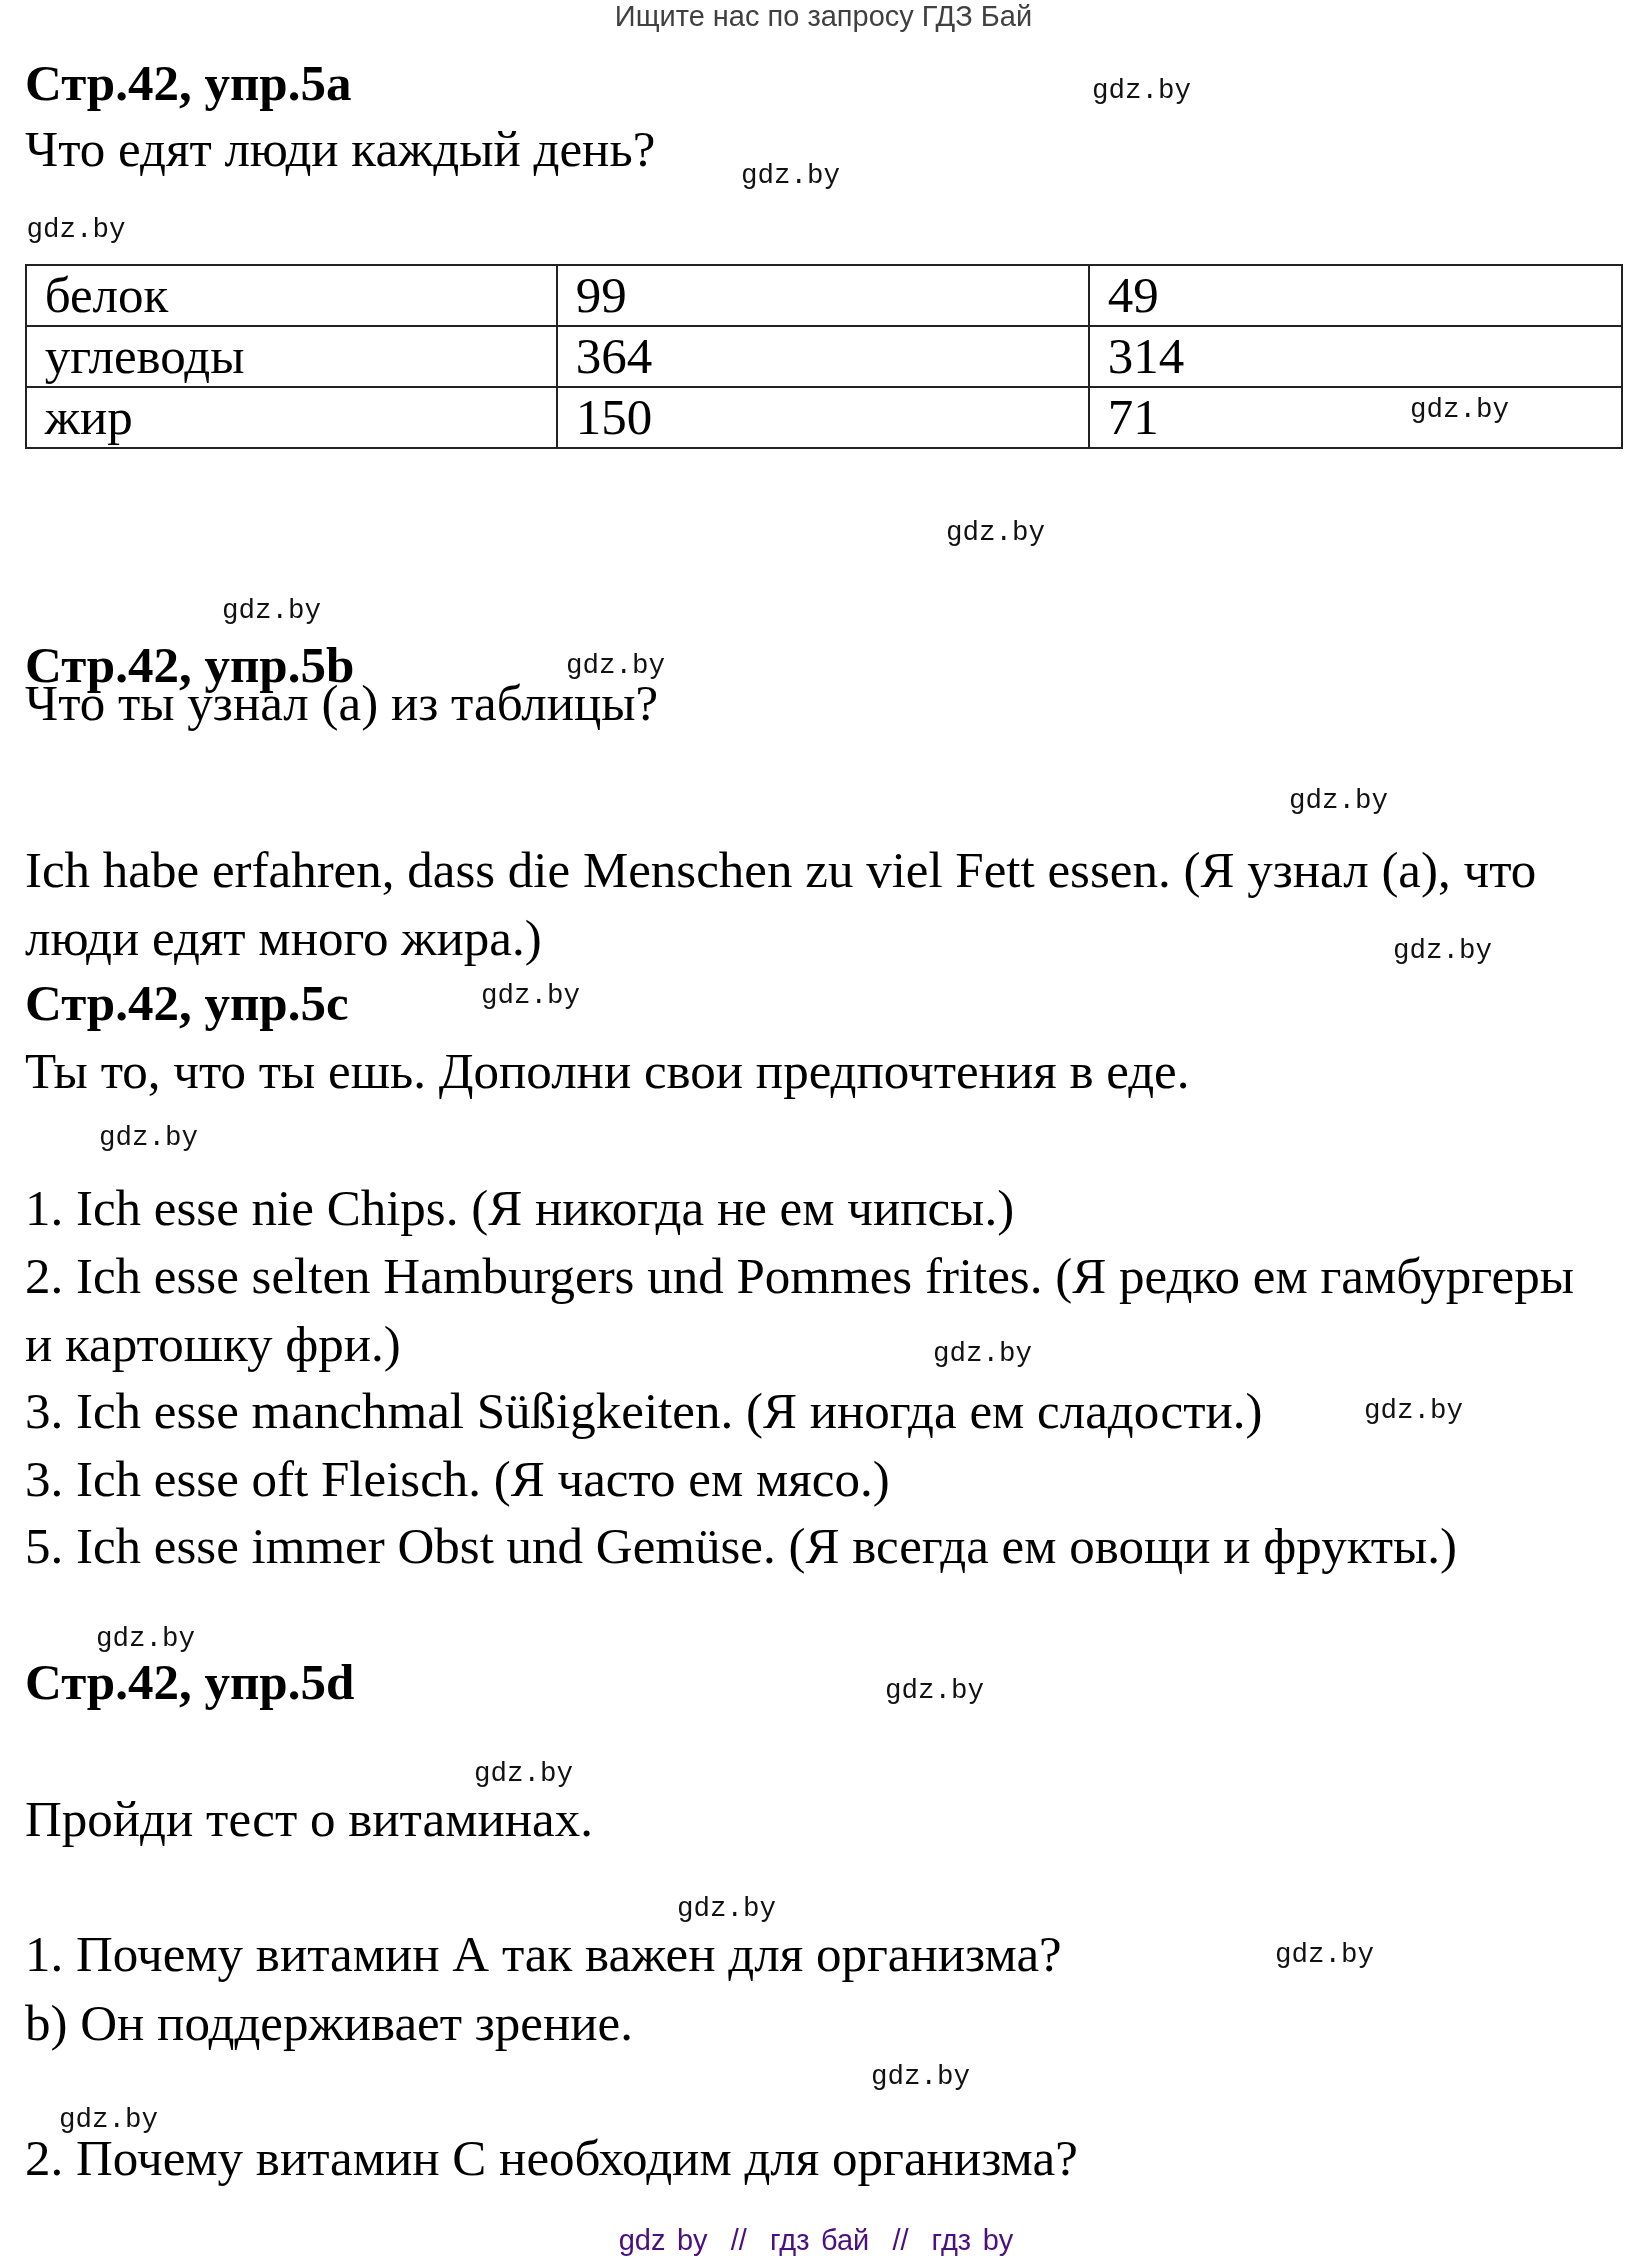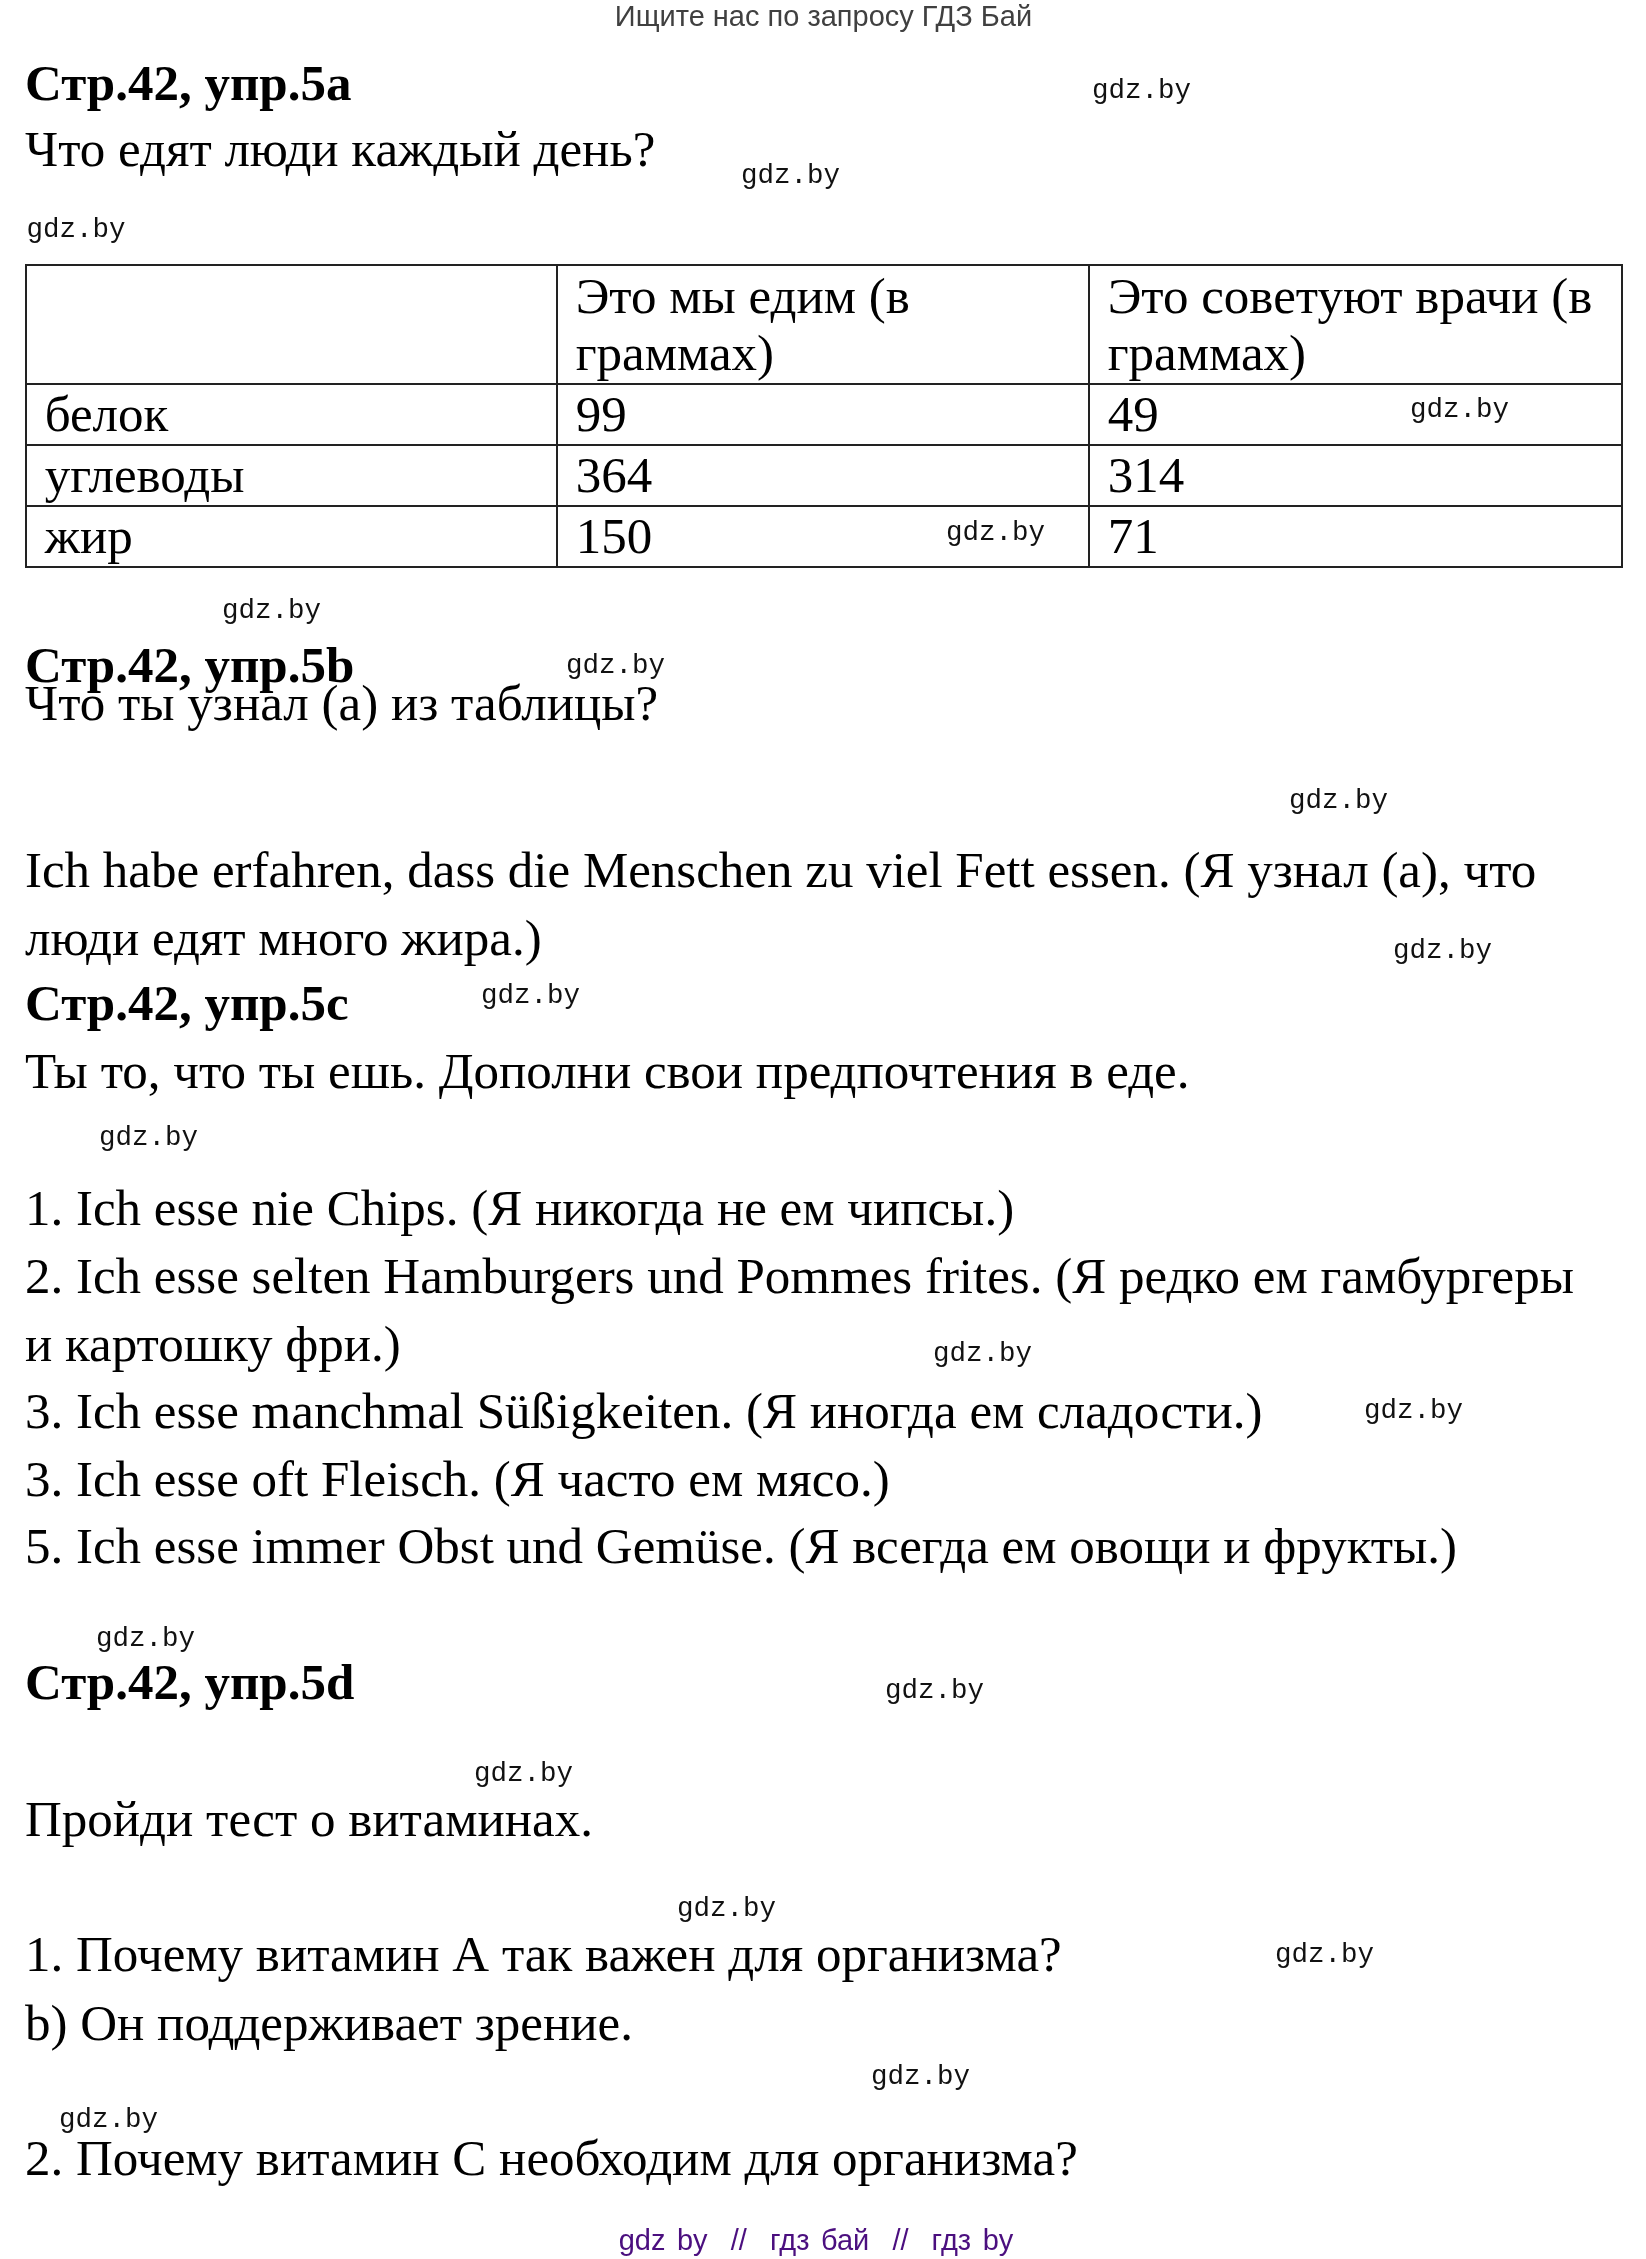--- a/index.html
+++ b/index.html
@@ -26,25 +26,20 @@
 <div class="abs wm" style="left:741px;top:161px;">gdz.by</div>
 <div class="abs wm" style="left:26.6px;top:215px;">gdz.by</div>
 
 <table class="data">
   <colgroup>
       <col style="width:531px">
       <col style="width:532px">
       <col style="width:533px">
     </colgroup>
   <tbody>
-      <tr class="head">
-    <td></td>
-    <td>Это мы едим (в граммах)</td>
-    <td>Это советуют врачи (в граммах)</td>
-  </tr>
   <tr class="row">
     <td>белок</td>
     <td>99</td>
     <td>49</td>
   </tr>
   <tr class="row">
     <td>углеводы</td>
     <td>364</td>
     <td>314</td>
   </tr>

